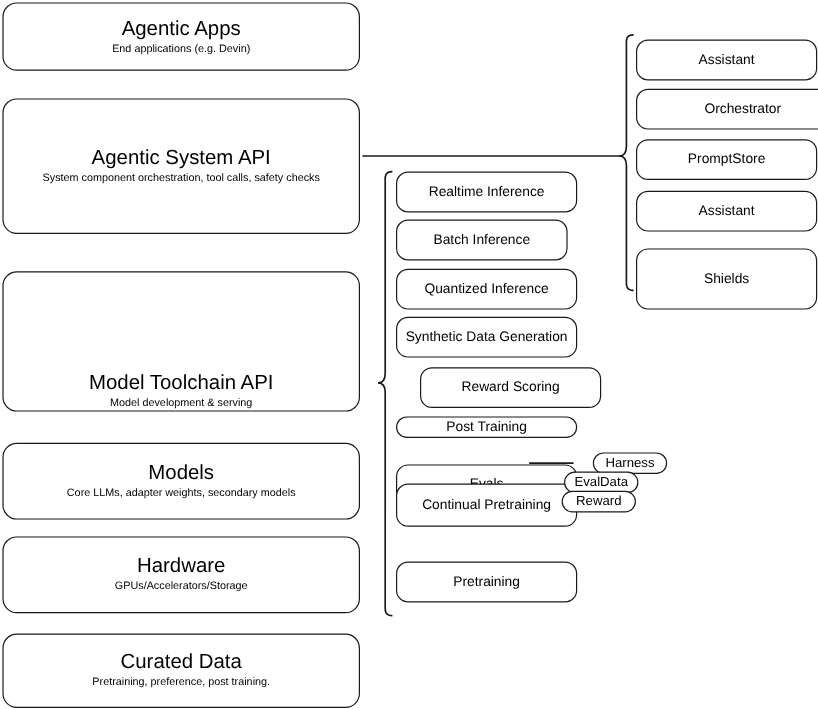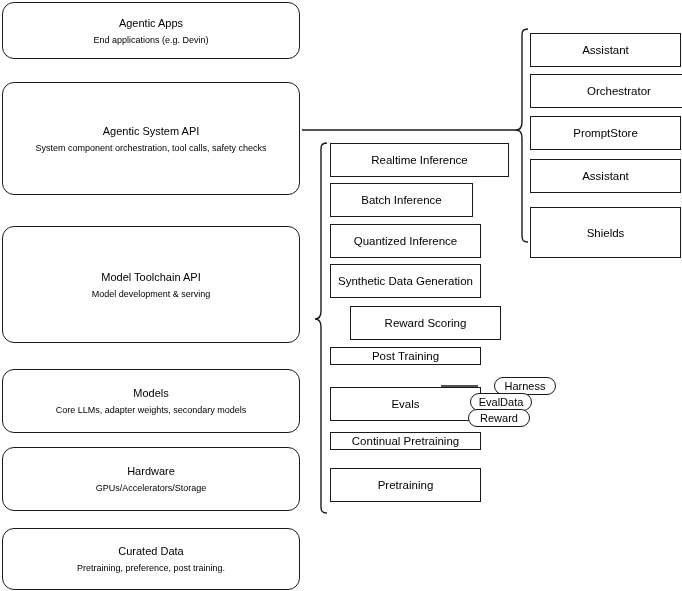--- a/index.html
+++ b/index.html
@@ -24,35 +24,35 @@
     border: 1.4px solid #1a1a1a;
     border-radius: 12px;
     background: #ffffff;
     display: flex;
     flex-direction: column;
     align-items: center;
     justify-content: center;
     text-align: center;
   }
   .box .title {
-    font-size: 11px;
+    font-size: 17px;
     line-height: 17px;
     color: #000;
   }
   .box .subtitle {
     font-size: 9px;
     line-height: 13px;
     color: #000;
     margin-top: 2px;
   }
   .chip {
     position: absolute;
     box-sizing: border-box;
     border: 1.4px solid #1a1a1a;
-    border-radius: 0;
+    border-radius: 10px;
     background: #ffffff;
     display: flex;
     align-items: center;
     justify-content: center;
     font-size: 11.5px;
     line-height: 14px;
     color: #000;
   }
   .pill {
     position: absolute;
@@ -113,21 +113,21 @@
   <div class="box" style="left:2px; top:2px; width:298px; height:57px;">
     <div class="title">Agentic Apps</div>
     <div class="subtitle">End applications (e.g. Devin)</div>
   </div>
 
   <div class="box" style="left:2px; top:82px; width:298px; height:113px;">
     <div class="title">Agentic System API</div>
     <div class="subtitle">System component orchestration, tool calls, safety checks</div>
   </div>
 
-  <div class="box" style="left:2px; top:226px; width:298px; height:117px;">
+  <div class="box" style="left:2px; top:226px; width:298px; height:117px;justify-content:flex-end;">
     <div class="title">Model Toolchain API</div>
     <div class="subtitle">Model development &amp; serving</div>
   </div>
 
   <div class="box" style="left:2px; top:369px; width:298px; height:64px;">
     <div class="title">Models</div>
     <div class="subtitle">Core LLMs, adapter weights, secondary models</div>
   </div>
 
   <div class="box" style="left:2px; top:447px; width:298px; height:64px;">
@@ -139,27 +139,27 @@
     <div class="title">Curated Data</div>
     <div class="subtitle">Pretraining, preference, post training.</div>
   </div>
 
   <div class="chip" style="left:530px; top:33px; width:151px; height:34px;">Assistant</div>
   <div class="chip" style="left:530px; top:74px; width:178px; height:34px;">Orchestrator</div>
   <div class="chip" style="left:530px; top:116px; width:151px; height:34px;">PromptStore</div>
   <div class="chip" style="left:530px; top:159px; width:151px; height:34px;">Assistant</div>
   <div class="chip" style="left:530px; top:207px; width:151px; height:51px;">Shields</div>
 
-  <div class="chip" style="left:330px; top:143px; width:179px; height:34px;">Realtime Inference</div>
+  <div class="chip" style="left:330px; top:143px; width:151px; height:34px;">Realtime Inference</div>
   <div class="chip" style="left:330px; top:183px; width:143px; height:34px;">Batch Inference</div>
   <div class="chip" style="left:330px; top:224px; width:151px; height:34px;">Quantized Inference</div>
   <div class="chip" style="left:330px; top:264px; width:151px; height:34px;">Synthetic Data Generation</div>
   <div class="chip" style="left:350px; top:306px; width:151px; height:34px;">Reward Scoring</div>
   <div class="chip" style="left:330px; top:347px; width:151px; height:18px;">Post Training</div>
   <div class="chip" style="left:330px; top:387px; width:151px; height:34px;">Evals</div>
-  <div class="chip" style="left:330px; top:432px; width:151px; height:18px;">Continual Pretraining</div>
+  <div class="chip" style="left:330px; top:403px; width:151px; height:36px;">Continual Pretraining</div>
   <div class="chip" style="left:330px; top:468px; width:151px; height:34px;">Pretraining</div>
 
   <div class="pill" style="left:494px; top:377px; width:62px; height:18px; z-index:5;">Harness</div>
   <div class="pill" style="left:470px; top:393px; width:62px; height:18px; z-index:6;">EvalData</div>
   <div class="pill" style="left:468px; top:409px; width:62px; height:18px; z-index:7;">Reward</div>
 
 </div>
 
 </body></html>

